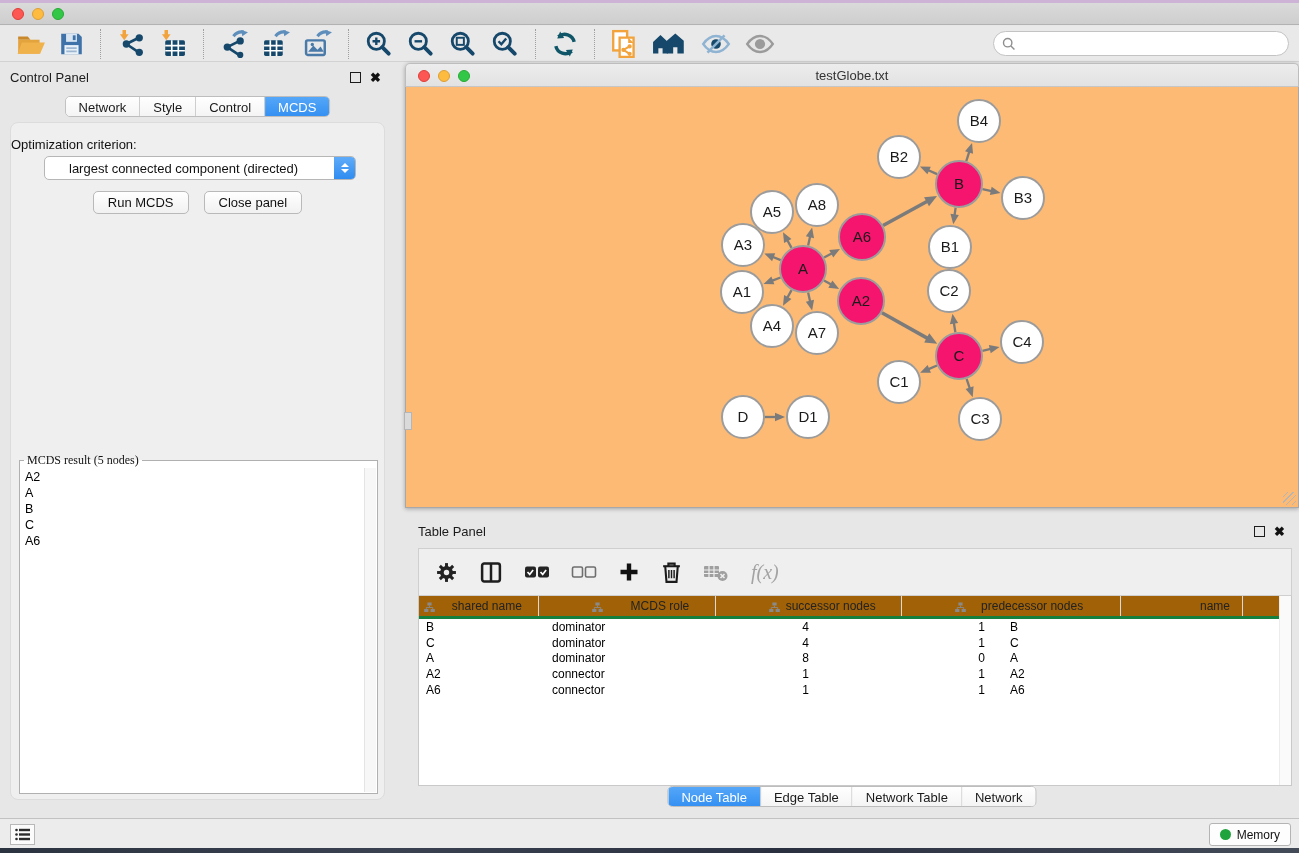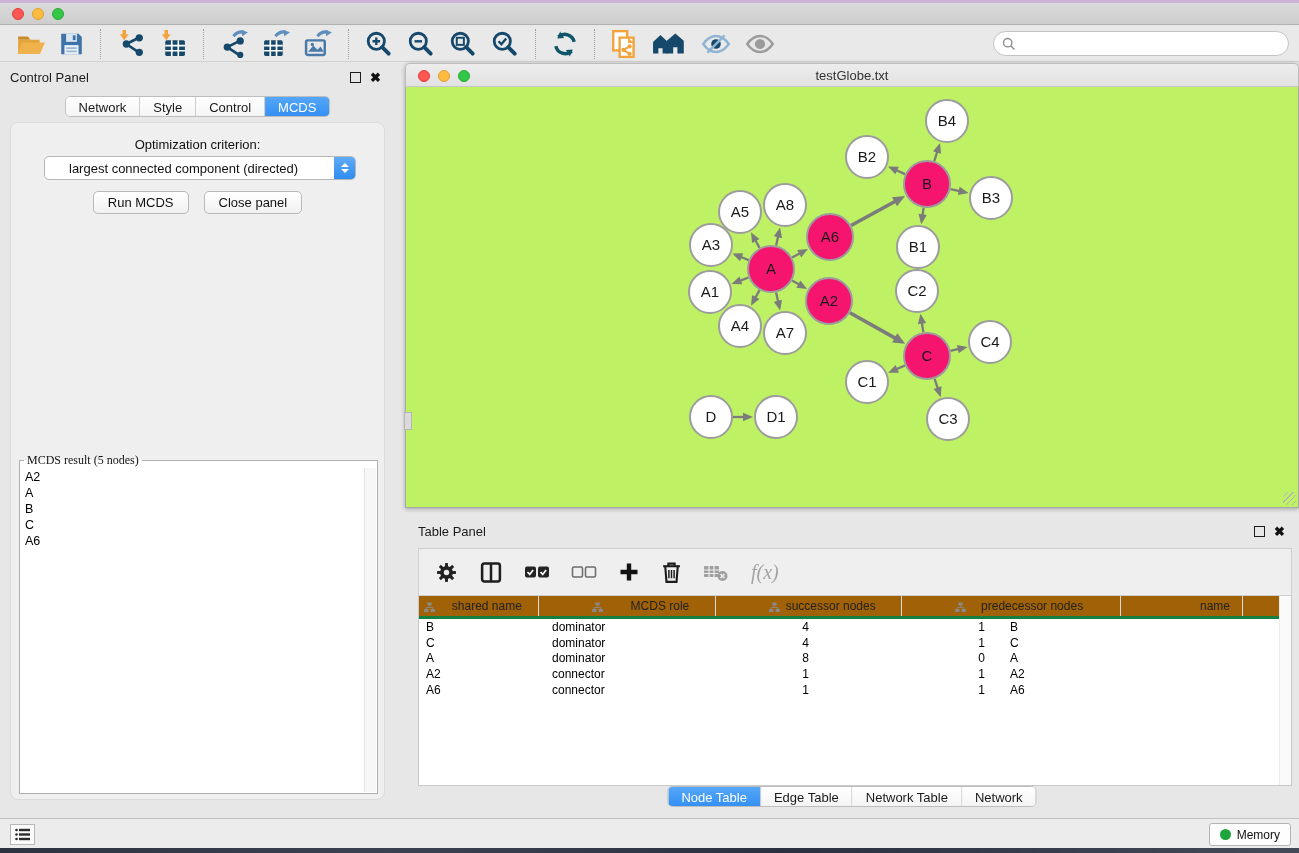--- a/index.html
+++ b/index.html
@@ -33,39 +33,39 @@
   .seg.active { background:linear-gradient(#55a7f8,#3490f2); color:#fff; }
 
   
   .control-panel { position:absolute; left:4px; top:66px; width:387px; height:752px; }
   .cp-header { position:absolute; left:6px; top:4px; right:4px; height:20px; font-size:13px; color:#1c1c1c; }
   .panel-icons { position:absolute; right:6px; top:2px; display:flex; gap:9px; align-items:center; }
   .ic-float { width:11px; height:11px; border:1.5px solid #1c1c1c; background:transparent; display:inline-block; }
   .ic-close { font-size:13px; font-weight:bold; color:#111; line-height:11px; }
   .cp-tabs { position:absolute; left:50%; transform:translateX(-50%); top:30px; }
   .cp-card { position:absolute; left:6px; top:56px; width:375px; height:678px; background:#efefef; border:1px solid #dcdcdc; border-radius:8px; }
-  .opt-label { position:absolute; left:0; right:0; top:14px; text-align:center; font-size:13px; color:#111; }
+  .opt-label { position:absolute; left:0; right:0; top:14px; font-size:13px; color:#111; }
   .dropdown { position:absolute; left:33px; top:33px; width:312px; height:24px; background:#fff; border:1px solid #b6b6b6; border-radius:5px; display:flex; align-items:center; }
   .dd-value { flex:1; font-size:13px; padding-left:24px; color:#111; white-space:nowrap; overflow:hidden; }
   .dd-spinner { width:21px; height:22px; background:linear-gradient(#5fabf9,#2f8cf0); border-radius:0 4px 4px 0; display:flex; flex-direction:column; align-items:center; justify-content:center; gap:2px; }
   .dd-up { width:0; height:0; border-left:4px solid transparent; border-right:4px solid transparent; border-bottom:4px solid #fff; }
   .dd-down { width:0; height:0; border-left:4px solid transparent; border-right:4px solid transparent; border-top:4px solid #fff; }
   .btn-row { position:absolute; left:0; right:0; top:68px; display:flex; justify-content:center; gap:15px; }
   .pbtn { font-size:13px; font-family:"Liberation Sans", sans-serif; padding:3px 14px; background:linear-gradient(#ffffff,#f1f1f1); border:1px solid #b9b9b9; border-radius:5px; color:#111; height:23px; }
   .result-box { position:absolute; left:8px; top:330px; width:359px; height:341px; border:1px solid #b0b0b0; background:#fff; }
   .result-box legend { font-size:12px; color:#111; margin-left:4px; padding:0 3px; background:transparent; font-family:Liberation Serif, serif; }
   .result-list { position:absolute; left:1px; top:0px; right:13px; bottom:1px; background:#fff; font-size:12.5px; line-height:16px; padding:1px 0 0 4px; color:#000; }
   .result-scroll { position:absolute; right:1px; top:0; bottom:1px; width:12px; background:#f7f7f7; border-left:1px solid #e4e4e4; }
 
   
   .net-window { position:absolute; left:405px; top:63px; width:894px; height:445px; border-radius:5px 5px 0 0; box-shadow:0 1px 4px rgba(0,0,0,.3); }
   .net-titlebar { position:absolute; left:0; top:0; width:100%; height:24px; background:linear-gradient(#ededed,#e2e2e2); border:1px solid #bdbdbd; border-bottom:1px solid #c6c6c6; border-radius:5px 5px 0 0; }
   .net-titlebar .title { position:absolute; left:0; right:0; top:4px; text-align:center; font-size:13px; color:#333; }
   .net-titlebar .lights { top:6px; }
-  .net-canvas { position:absolute; left:0; top:24px; width:100%; height:421px; background:#bef264; border:1px solid #a8a8a8; border-top:none; }
+  .net-canvas { position:absolute; left:0; top:24px; width:100%; height:421px; background:#fdba74; border:1px solid #a8a8a8; border-top:none;padding-left:32px; }
   .net-grip { position:absolute; right:2px; bottom:2px; width:13px; height:13px;
     background:repeating-linear-gradient(135deg, transparent 0 3px, #b5b5b5 3px 4px); }
   .net-handle { position:absolute; left:-1px; top:349px; width:8px; height:18px; background:#dadada; border:1px solid #b5b5b5; }
 
   
   .table-panel { position:absolute; left:405px; top:518px; width:894px; height:300px; }
   .tp-header { position:absolute; left:13px; top:6px; right:8px; height:20px; font-size:13px; color:#1c1c1c; }
   .tp-toolbar { position:absolute; left:13px; top:30px; width:874px; height:48px; background:#efefef; border:1px solid #cfcfcf; display:flex; align-items:center; gap:21px; padding-left:16px; }
   .tp-btn { background:none; border:none; display:flex; align-items:center; padding:0; }
   .fx { font-family:"Liberation Serif", serif; font-style:italic; font-size:20px; color:#a3a3a3; }

